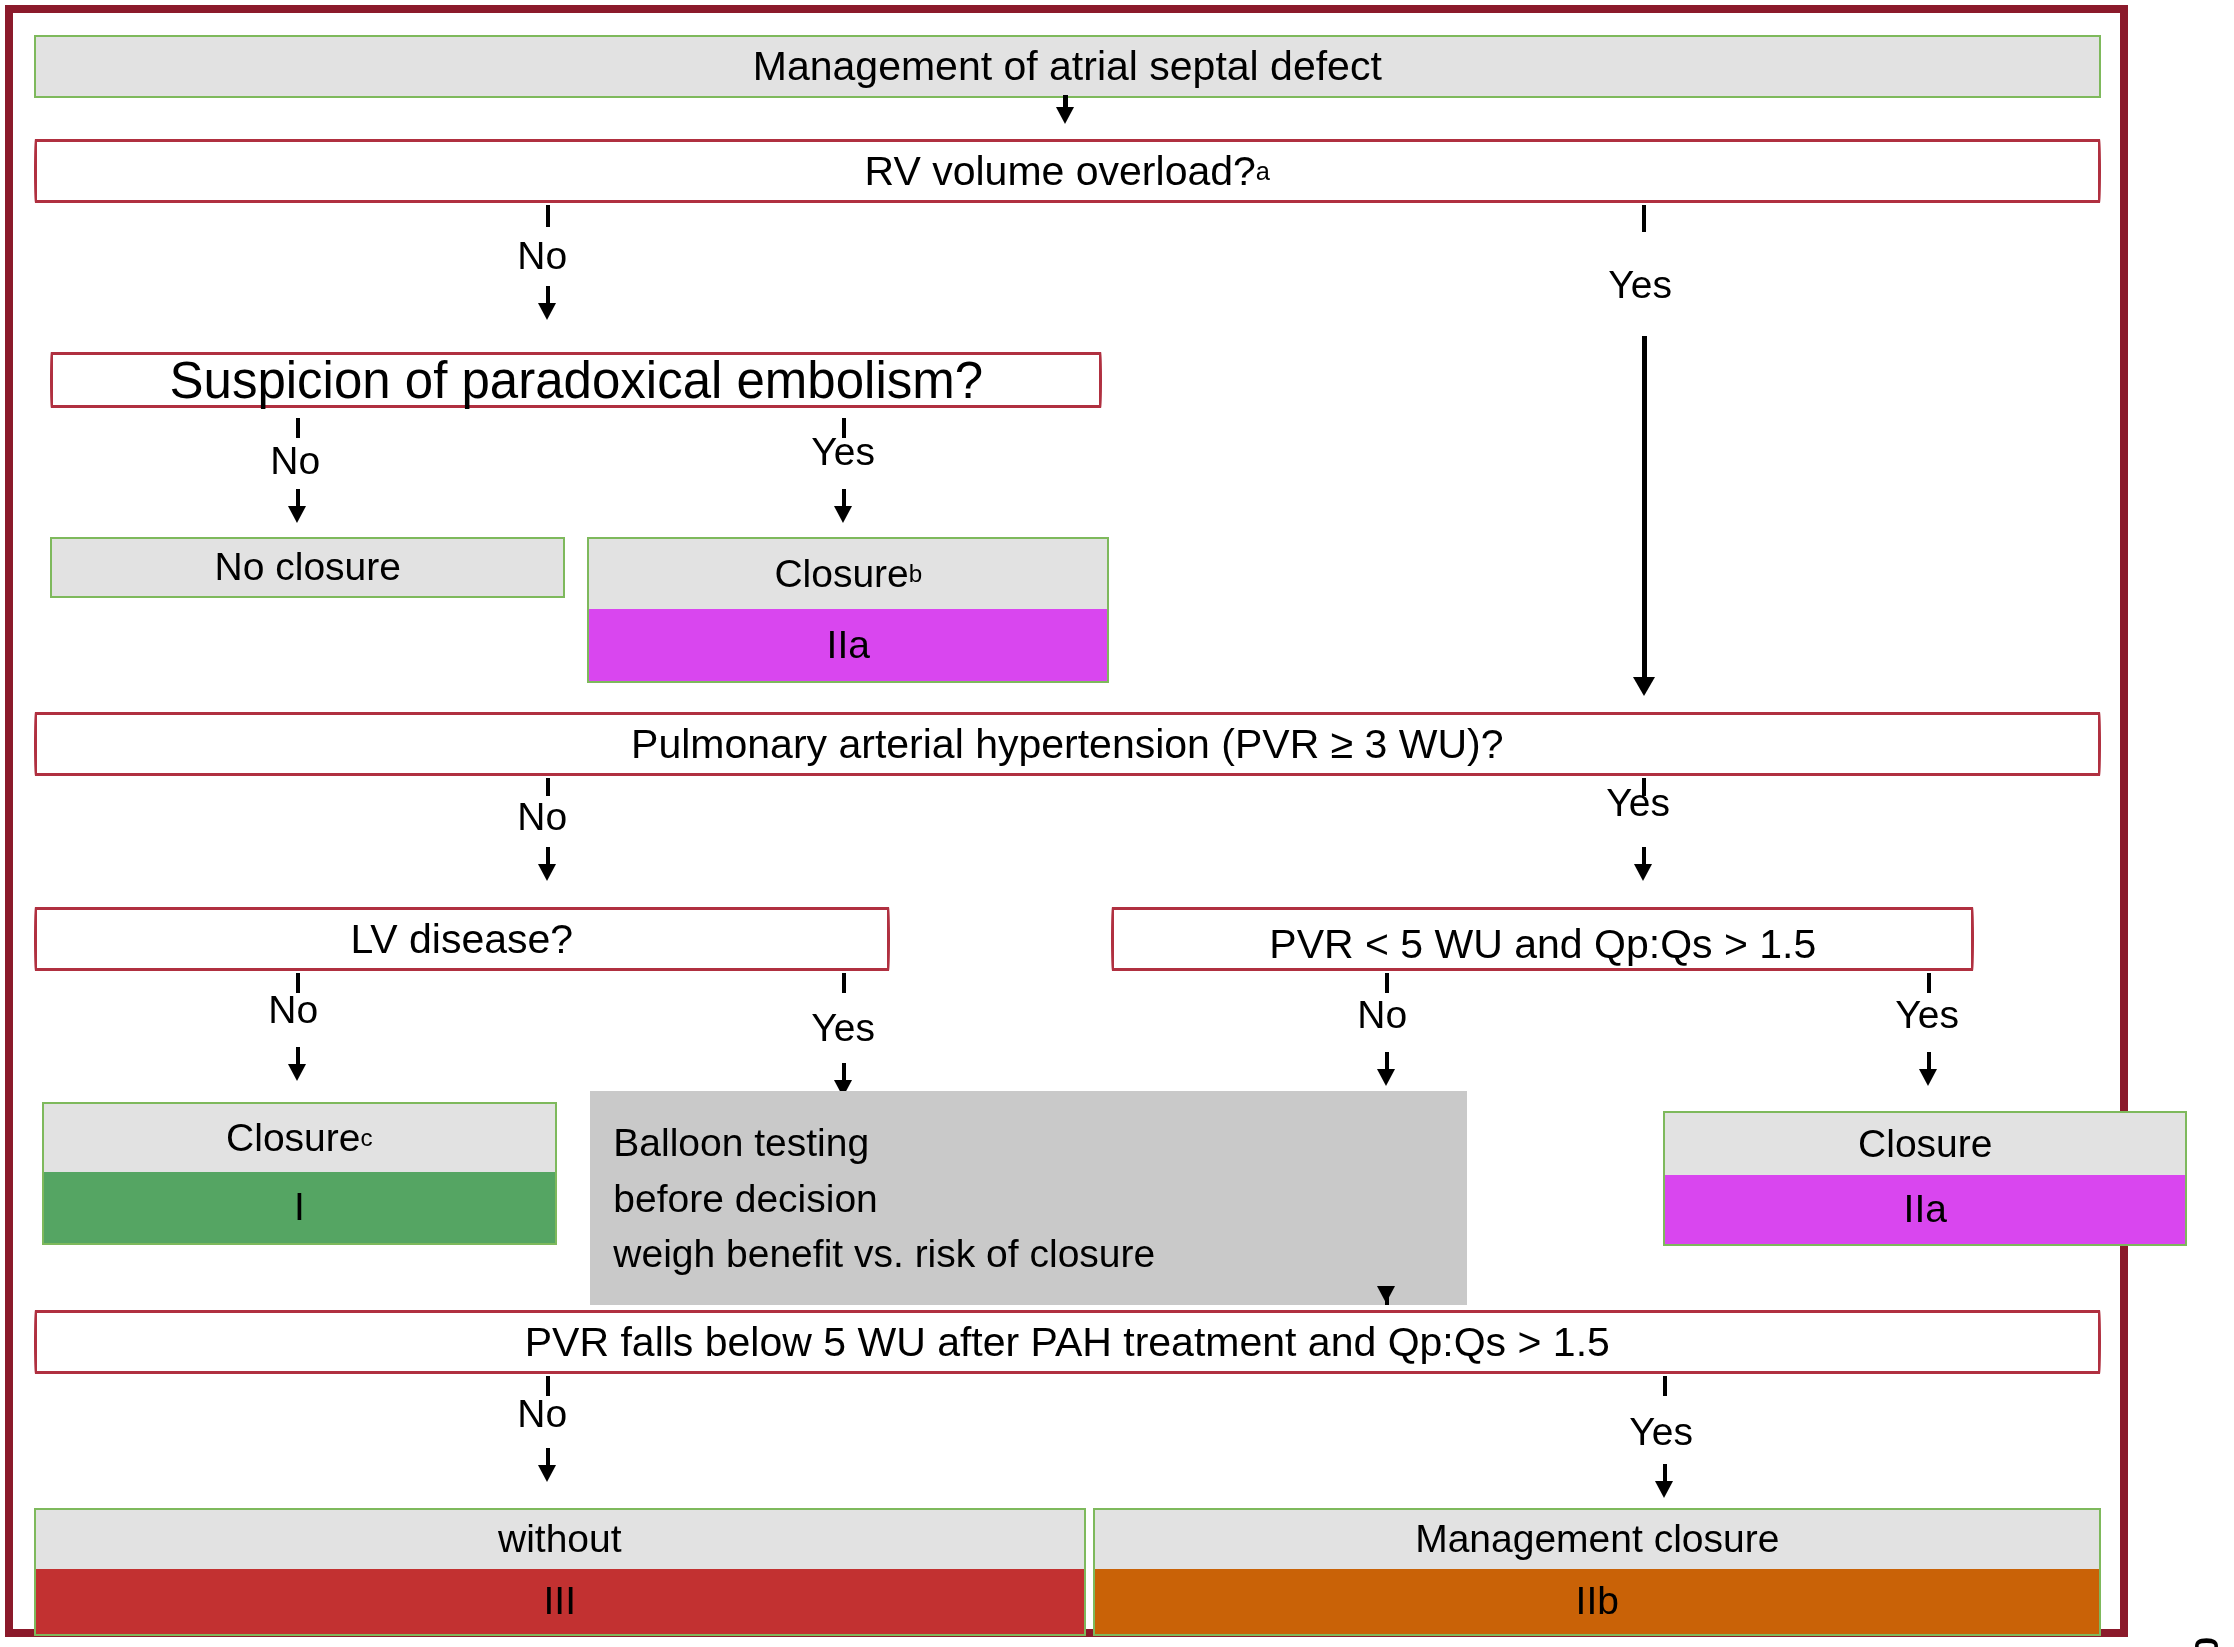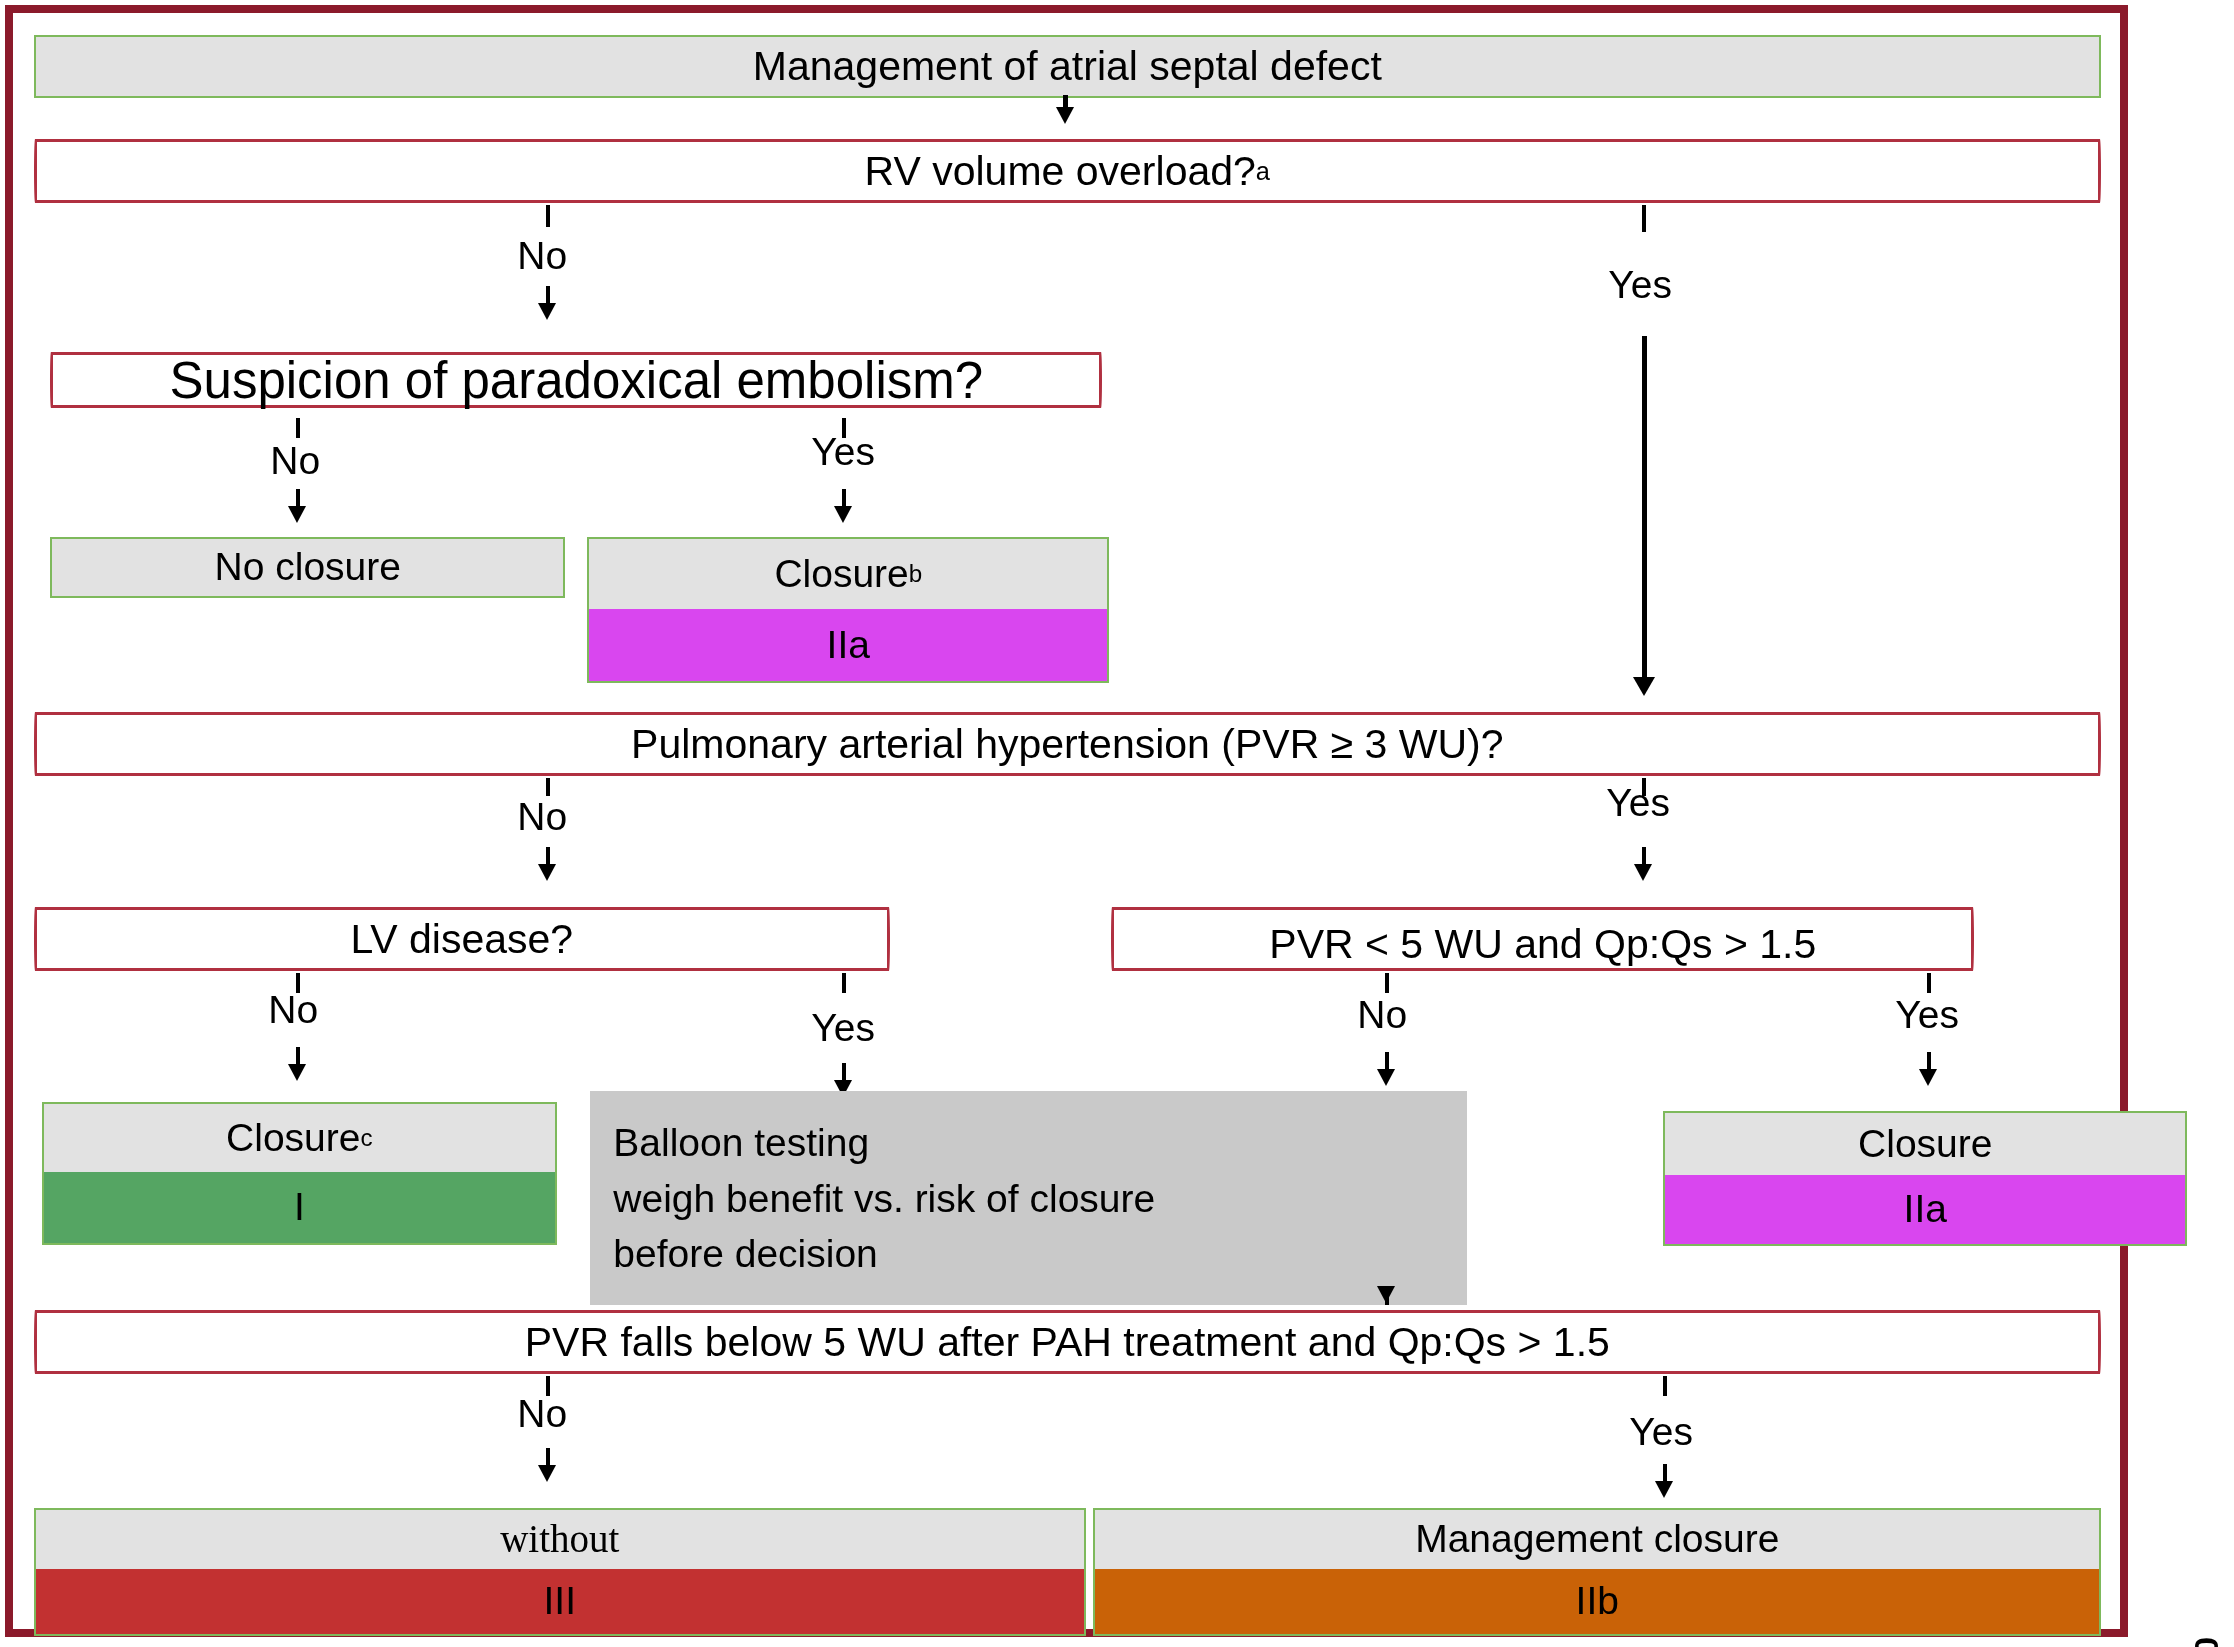--- a/index.html
+++ b/index.html
@@ -221,22 +221,22 @@
     <div class="abs card" style="left:28.5px;top:1089px;width:515px;height:143px;">
       <div class="head" style="height:68px;font-size:39px;">
         <span>Closure</span>
           <sup>c</sup>
       </div>
       <div class="cls I" style="font-size:39px;">I</div>
     </div>
 
     <div class="abs notebox" style="left:577px;top:1078px;width:877px;height:214px;font-size:39px;">
       <div>Balloon testing</div>
+      <div>before decision</div>
       <div>weigh benefit vs. risk of closure</div>
-      <div>before decision</div>
     </div>
 
     <div class="abs card" style="left:1650px;top:1098px;width:524px;height:135px;">
       <div class="head" style="height:62px;font-size:39px;">
         <span>Closure</span>
       </div>
       <div class="cls IIa" style="font-size:39px;">IIa</div>
     </div>
 
     <div class="vline thin" style="left:1372px;top:1276px;height:16px;"></div>
@@ -250,21 +250,21 @@
     <span class="edgelabel" style="left:504px;top:1379px;font-size:39px;">No</span>
     <div class="vline thin" style="left:533px;top:1435px;height:19.6px;"></div>
     <div class="arrowhead sm" style="left:525px;top:1452px;"></div>
 
     <div class="vline thin" style="left:1650px;top:1363px;height:19.6px;"></div>
     <span class="edgelabel" style="left:1616px;top:1397px;font-size:39px;">Yes</span>
     <div class="vline thin" style="left:1650px;top:1451px;height:19.6px;"></div>
     <div class="arrowhead sm" style="left:1642px;top:1468px;"></div>
 
     <div class="abs card" style="left:20.5px;top:1495px;width:1052px;height:128px;">
-      <div class="head" style="height:59px;font-size:39px;font-family:Liberation Serif, serif;">
+      <div class="head" style="height:59px;font-size:39px;">
         <span>without</span>
       </div>
       <div class="cls III" style="font-size:39px;">III</div>
     </div>
 
     <div class="abs card" style="left:1080px;top:1495px;width:1008px;height:128px;">
       <div class="head" style="height:59px;font-size:39px;">
         <span>Management closure</span>
       </div>
       <div class="cls IIb" style="font-size:39px;">IIb</div>

